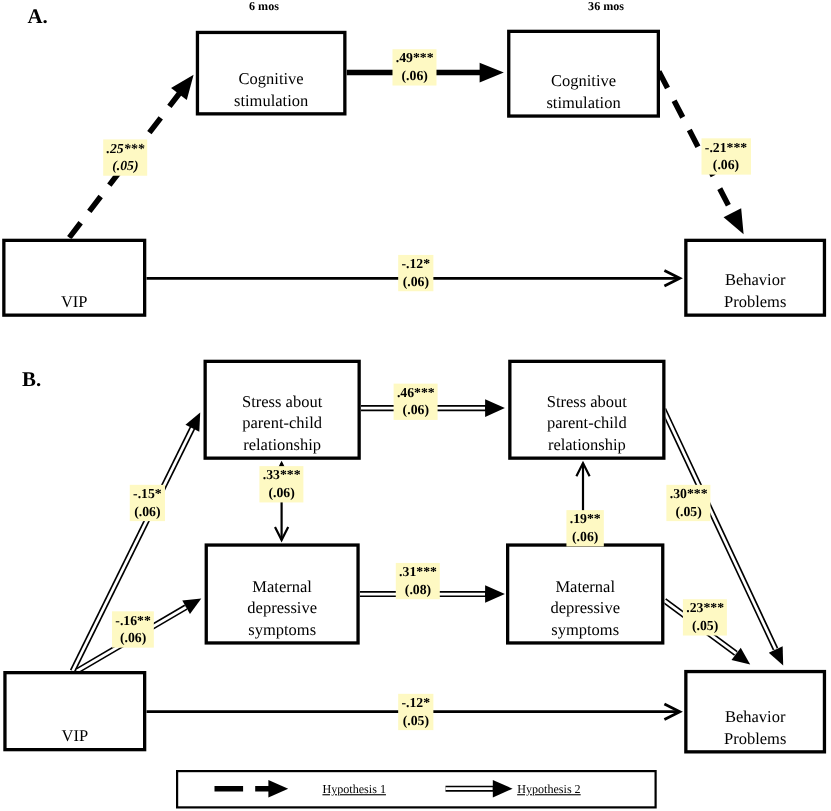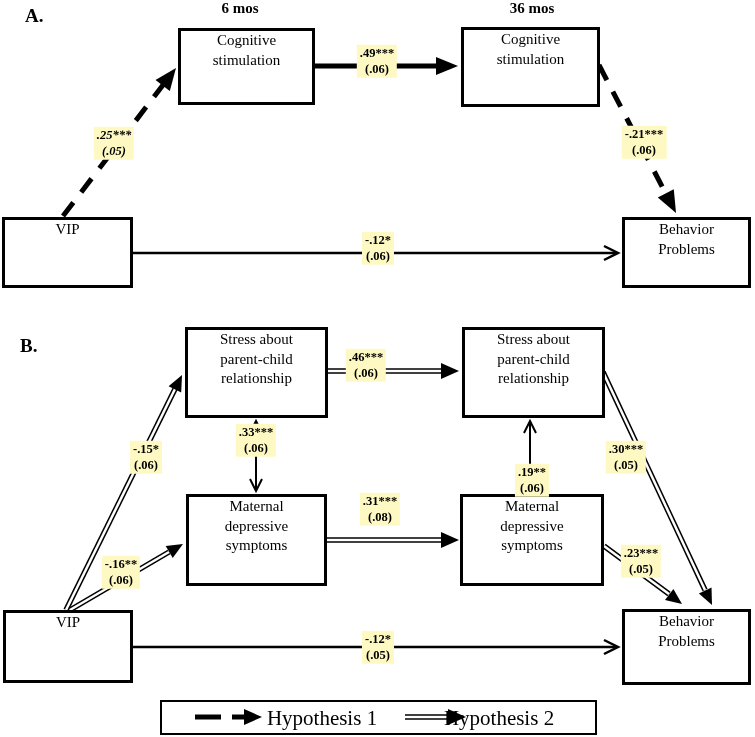--- a/index.html
+++ b/index.html
@@ -3,36 +3,36 @@
 <meta charset="utf-8">
 <style>
   html,body{margin:0;padding:0;background:#fff;}
   .canvas{
     position:relative;width:755px;height:737px;background:#ffffff;
     font-family:"Liberation Serif", serif;color:#000;overflow:hidden;
   }
   svg.arrows{position:absolute;left:0;top:0;width:755px;height:737px;}
   .node{
     position:absolute;background:#fff;border:3px solid #000;
-    display:flex;align-items:flex-start;justify-content:center;text-align:center;
+    display:flex;align-items:flex-end;justify-content:center;text-align:center;
     box-sizing:border-box;
   }
   .node span{white-space:pre-line;font-size:15px;line-height:1.3;}
   .coef{
     position:absolute;transform:translate(-50%,-50%);background:#fef9c3;
     text-align:center;font-weight:bold;font-size:12.5px;line-height:1.3;
     padding:0 3px;white-space:nowrap;
   }
   .coef .se{display:block;}
   .time-hdr{
-    position:absolute;transform:translate(-50%,0);font-weight:bold;font-size:15px;
+    position:absolute;transform:translate(-50%,0);font-weight:bold;font-size:11px;
   }
   .panel-label{position:absolute;font-weight:bold;font-size:19px;}
   .legend-box{position:absolute;border:2px solid #000;box-sizing:border-box;background:transparent;}
-  .legend-text{position:absolute;transform:translate(-50%,-50%);font-size:21px;}
+  .legend-text{position:absolute;transform:translate(-50%,-50%);font-size:11px;text-decoration:underline;}
 </style>
 </head>
 <body>
 
 <div class="canvas">
 
   <svg class="arrows" viewBox="0 0 755 737" fill="none" stroke="#000">
 
     <g>
       <path d="M63,216 L163,85" stroke-width="5" stroke-dasharray="17 13"></path>
@@ -117,21 +117,21 @@
       <path d="M405,717 L450,717" stroke-width="5.5"></path>
       <path d="M405,717 L448,717" stroke-width="2.5" stroke="#fff"></path>
       <path d="M466,717 L448,725 L448,709 Z" fill="#000" stroke="none"></path>
     </g>
   </svg>
 
   <div class="panel-label" style="left:25px;top:5px;">A.</div>
   <div class="panel-label" style="left:20px;top:335px;">B.</div>
 
   <div class="time-hdr" style="left:240px;top:0px;">6 mos</div>
-  <div class="time-hdr" style="left:532px;top:0px;">36 mos</div>
+  <div class="time-hdr" style="left:551px;top:0px;">36 mos</div>
 
   <div class="node" style="left:178px;top:28px;width:137px;height:77px;">
     <span>Cognitive
 stimulation</span>
   </div>
   <div class="node" style="left:461px;top:27px;width:139px;height:80px;">
     <span>Cognitive
 stimulation</span>
   </div>
   <div class="node" style="left:2px;top:217px;width:131px;height:71px;">
@@ -171,54 +171,54 @@
   </div>
 
   <div class="coef" style="left:114px;top:143px;font-style:italic;">
     <span>.25***</span>
     <span class="se">(.05)</span>
   </div>
   <div class="coef" style="left:377px;top:61px;">
     <span>.49***</span>
     <span class="se">(.06)</span>
   </div>
-  <div class="coef" style="left:644px;top:142px;">
+  <div class="coef" style="left:660px;top:142px;">
     <span>-.21***</span>
     <span class="se">(.06)</span>
   </div>
   <div class="coef" style="left:378px;top:248px;">
     <span>-.12*</span>
     <span class="se">(.06)</span>
   </div>
 
-  <div class="coef" style="left:146px;top:457px;">
+  <div class="coef" style="left:134px;top:457px;">
     <span>-.15*</span>
     <span class="se">(.06)</span>
   </div>
-  <div class="coef" style="left:366px;top:365px;">
+  <div class="coef" style="left:378px;top:365px;">
     <span>.46***</span>
     <span class="se">(.06)</span>
   </div>
   <div class="coef" style="left:256px;top:440px;">
     <span>.33***</span>
     <span class="se">(.06)</span>
   </div>
   <div class="coef" style="left:532px;top:480px;">
     <span>.19**</span>
     <span class="se">(.06)</span>
   </div>
   <div class="coef" style="left:626px;top:457px;">
     <span>.30***</span>
     <span class="se">(.05)</span>
   </div>
   <div class="coef" style="left:121px;top:572px;">
     <span>-.16**</span>
     <span class="se">(.06)</span>
   </div>
-  <div class="coef" style="left:380px;top:509px;">
+  <div class="coef" style="left:380px;top:528px;">
     <span>.31***</span>
     <span class="se">(.08)</span>
   </div>
   <div class="coef" style="left:641px;top:561px;">
     <span>.23***</span>
     <span class="se">(.05)</span>
   </div>
   <div class="coef" style="left:378px;top:647px;">
     <span>-.12*</span>
     <span class="se">(.05)</span>

